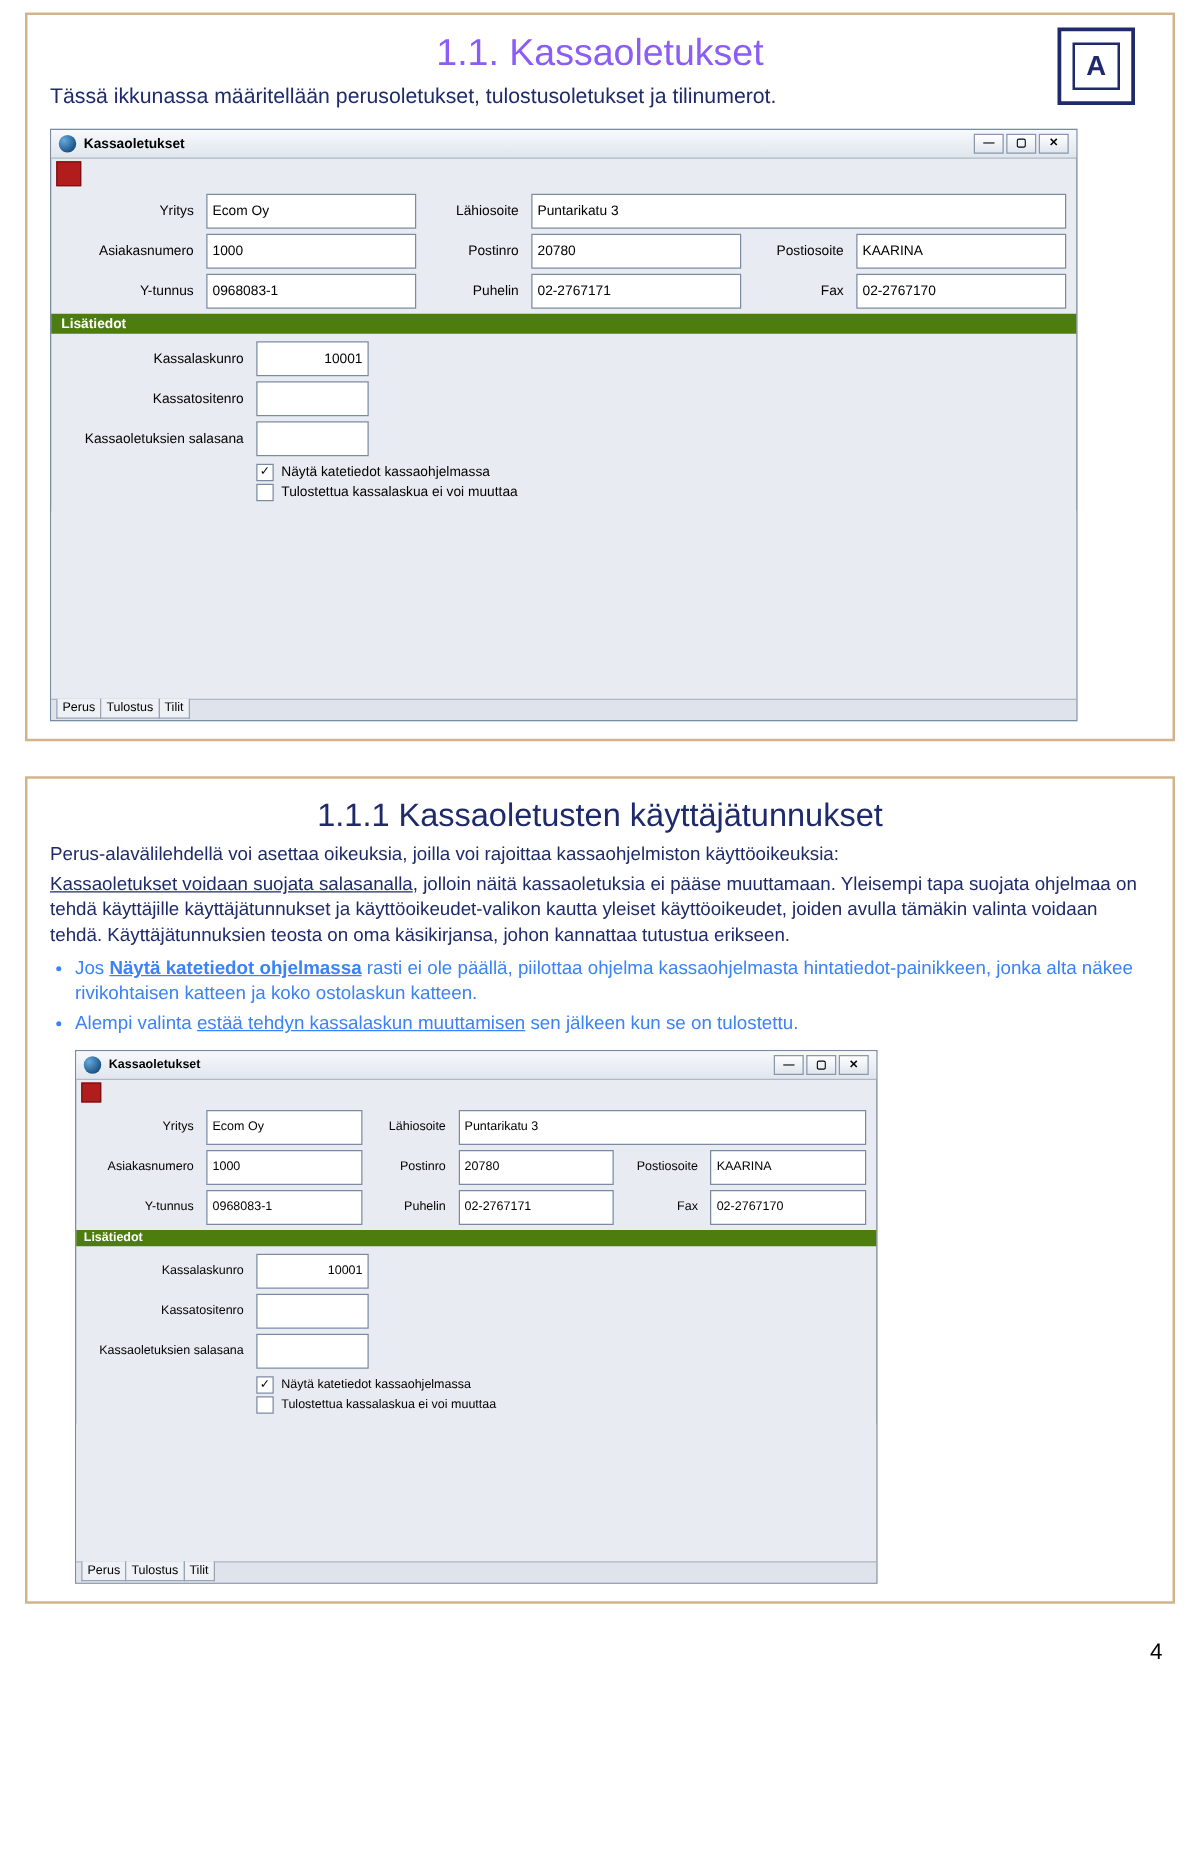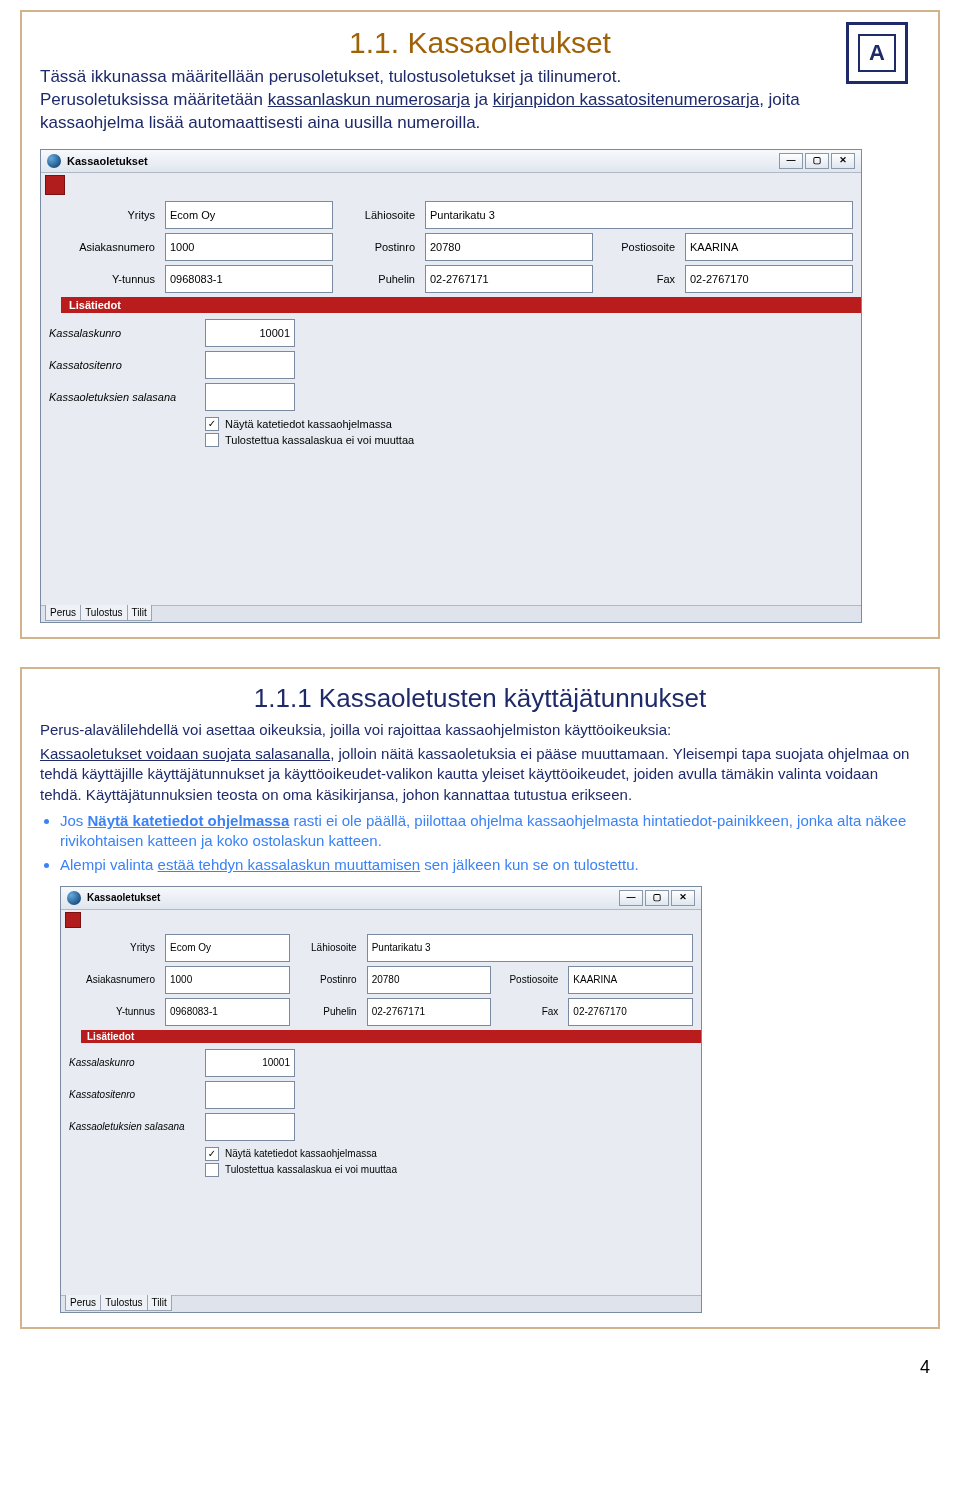--- a/index.html
+++ b/index.html
@@ -16,21 +16,21 @@
     margin: 10px 20px 28px 20px;
     padding: 10px 18px 14px 18px;
     position: relative;
     background: #fff;
   }
   h1.title {
     text-align: center;
     font-size: 30px;
     margin: 4px 0 6px 0;
     font-weight: normal;
-    color: #a16207;
+    color: #8b5cf6;
   }
   h1.title2 {
     text-align: center;
     font-size: 26px;
     margin: 4px 0 6px 0;
     font-weight: normal;
     color: #1e2a6a;
   }
   .intro {
     font-size: 17px;
@@ -140,37 +140,36 @@
     height: 28px;
     padding: 0 4px;
     display: flex;
     align-items: center;
     width: 100%;
     box-sizing: border-box;
     overflow:hidden;
   }
 
   .section-bar {
-    background: #b91c1c;
+    background: #4d7c0f;
     color: #fff;
     padding: 2px 8px;
     font-weight: bold;
     font-size: 11px;
-    margin-left: 20px;
   }
   .section-bar.small { font-size:10px; padding:1px 6px;}
 
   .lower-grid {
     display: grid;
     grid-template-columns: 150px 1fr;
     gap: 4px 6px;
     padding: 6px 8px;
     align-items: center;
   }
-  .lower-grid .lbl { padding-right: 4px; font-style: italic; }
+  .lower-grid .lbl { text-align: right; padding-right: 4px; }
   .short-fld { width: 90px; }
 
   .chk-row {
     display: flex;
     align-items: center;
     gap: 6px;
     margin: 2px 0;
   }
   .chk {
     width: 12px; height: 12px;
@@ -238,23 +237,20 @@
 
 <div class="slide">
   <div class="logo-box">
     <div class="logo-inner">A</div>
   </div>
 
   <h1 class="title">1.1. Kassaoletukset</h1>
 
   <div class="intro">
     <div>Tässä ikkunassa määritellään  perusoletukset, tulostusoletukset ja tilinumerot.</div>
-    <div>
-      <span>Perusoletuksissa määritetään </span><span class="u">kassanlaskun numerosarja</span><span> ja </span><span class="u">kirjanpidon kassatositenumerosarja</span><span>, joita kassaohjelma lisää automaattisesti aina uusilla numeroilla.</span>
-    </div>
   </div>
 
   <div class="app-window app-large">
     <div class="titlebar">
       <div class="titlebar-left">
         <span class="app-icon"></span>
         <span>Kassaoletukset</span>
       </div>
       <div class="win-btns">
         <span class="win-btn">—</span>

